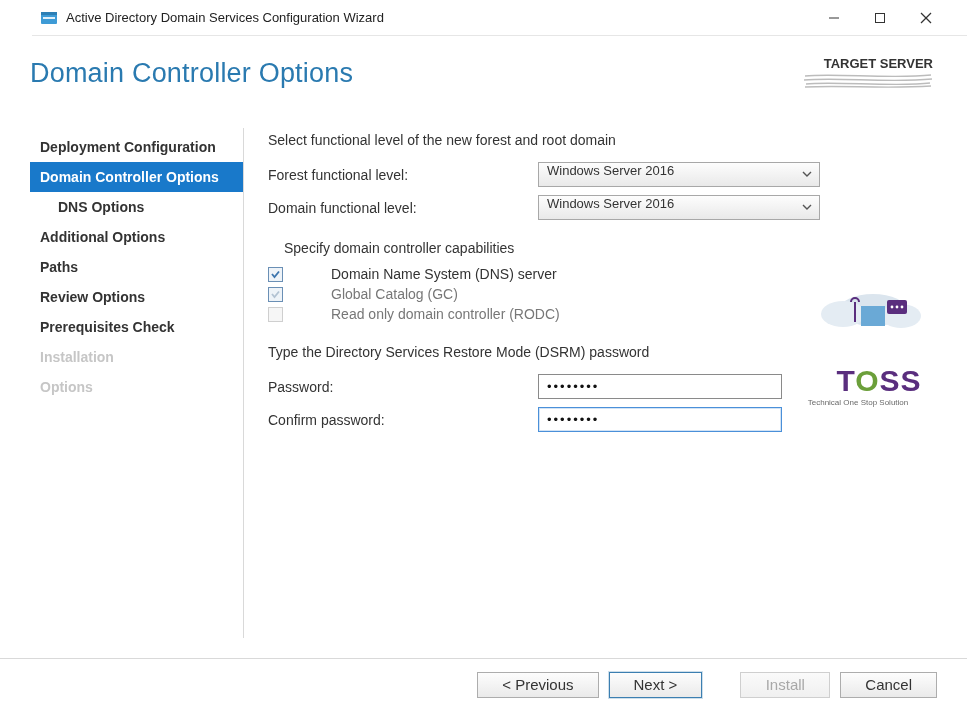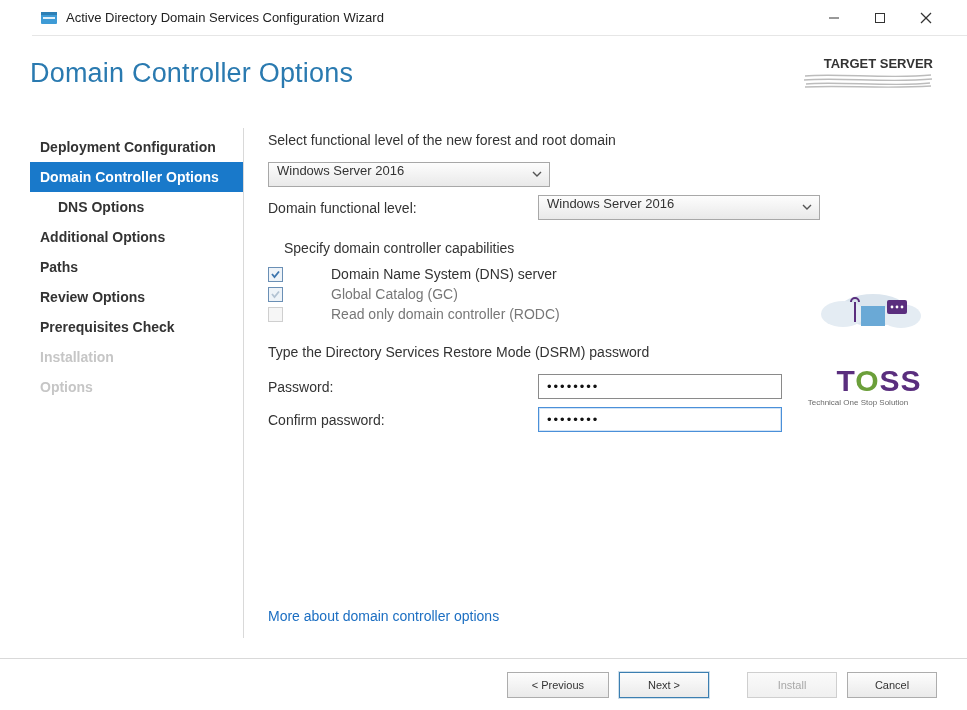--- a/index.html
+++ b/index.html
@@ -46,21 +46,21 @@
   .pwd-input.focused { border-color:#4a90d9; box-shadow:0 0 0 1px rgba(74,144,217,0.25) inset; }
 
   .more-link { color:#1b6ec2; font-size:14px; position:absolute; bottom:14px; left:24px; }
 
   
   .watermark { position:absolute; right:4px; top:164px; text-align:center; font-family:Georgia, serif; color:#5a2e7e; pointer-events:none; }
   .watermark .tline { font-size:8px; color:#6a6a6a; font-family:"Segoe UI",Arial,sans-serif; }
 
   
   .footer { position:absolute; left:0; right:0; bottom:0; height:52px; border-top:1px solid #d9d9d9; display:flex; align-items:center; justify-content:flex-end; padding-right:30px; gap:10px; background:#fff; }
-  .btn { min-width:90px; height:26px; border:1px solid #adadad; background:linear-gradient(#fdfdfd,#eaeaea); font-size:11px; color:#333; display:flex; align-items:center; justify-content:center; padding:0 24px; }
+  .btn { min-width:90px; height:26px; border:1px solid #adadad; background:linear-gradient(#fdfdfd,#eaeaea); font-size:15px; color:#333; display:flex; align-items:center; justify-content:center; padding:0 24px; }
   .btn.default { border-color:#3c7fb1; box-shadow:0 0 0 1px rgba(60,127,177,0.25); }
   .btn.disabled { color:#a8a8a8; border-color:#cfcfcf; background:linear-gradient(#fafafa,#f0f0f0); }
 </style>
 </head>
 <body>
 
 <div class="titlebar">
   <span class="app-icon">
     <svg width="18" height="18" viewBox="0 0 18 18">
       <rect x="1" y="3" width="16" height="12" rx="1" fill="#3e9bd6"></rect>
@@ -116,20 +116,21 @@
     <div class="side-item">Prerequisites Check</div>
     <div class="side-item disabled">Installation</div>
     <div class="side-item disabled">Options</div>
   </div>
 
   <div class="content">
 
     <div class="section-lead">Select functional level of the new forest and root domain</div>
 
     <div class="row">
+      <div class="lbl">Forest functional level:</div>
       <div class="select">
         <span>Windows Server 2016</span>
         <span class="chev">
           <svg width="12" height="14">
               <path d="M2 5 L6 9 L10 5" fill="none" stroke="#555" stroke-width="1.4"></path>
             </svg>
         </span>
       </div>
     </div>
 
@@ -179,21 +180,20 @@
       </div>
     </div>
 
     <div class="row">
       <div class="lbl">Confirm password:</div>
       <div class="pwd-input focused">
         <span>••••••••</span>
       </div>
     </div>
 
-    <div class="more-link">More about domain controller options</div>
 
     <div class="watermark">
       <svg width="150" height="74" viewBox="0 0 150 74">
         <ellipse cx="90" cy="18" rx="34" ry="16" fill="#dbe5ee"></ellipse>
         <ellipse cx="60" cy="22" rx="22" ry="13" fill="#e4ecf3"></ellipse>
         <ellipse cx="118" cy="24" rx="20" ry="12" fill="#e4ecf3"></ellipse>
         <rect x="78" y="14" width="24" height="20" fill="#6aa9d6"></rect>
         <line x1="72" y1="10" x2="72" y2="30" stroke="#5a2e7e" stroke-width="2"></line>
         <path d="M68 10 a4 4 0 0 1 8 0" fill="none" stroke="#5a2e7e" stroke-width="2"></path>
         <rect x="104" y="8" width="20" height="14" rx="2" fill="#5a2e7e"></rect>

